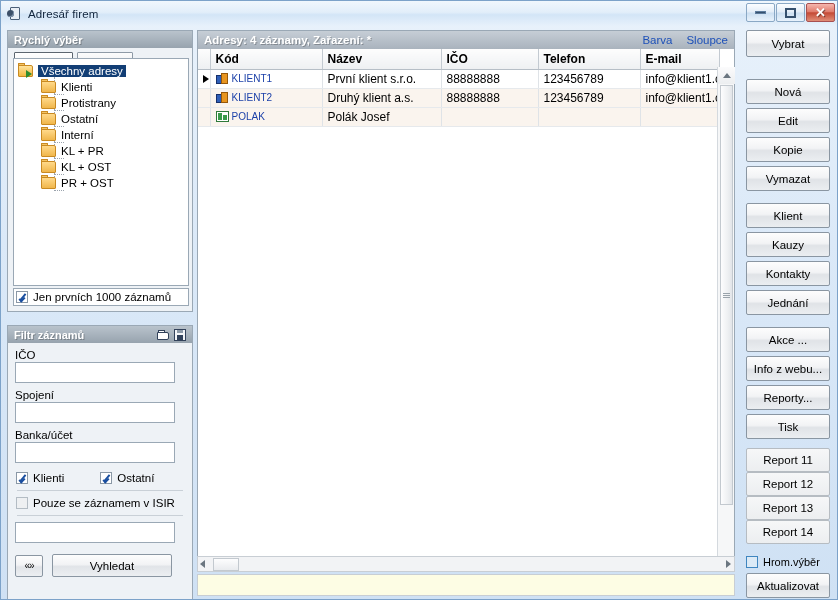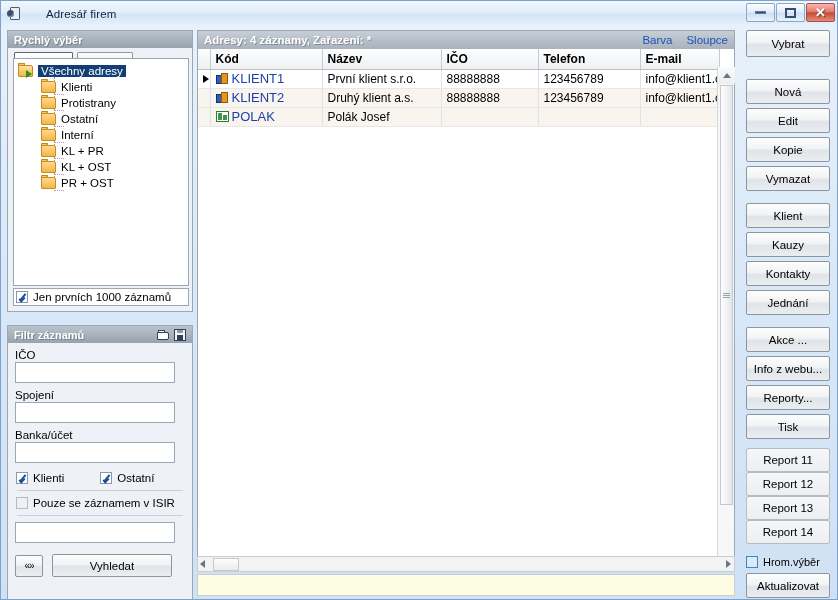--- a/index.html
+++ b/index.html
@@ -15,21 +15,21 @@
     position: absolute; left: 0; top: 0;
     width: 838px; height: 600px;
     background: linear-gradient(180deg,#e9f2fb 0%, #dbe9f8 40%, #cfe1f4 100%);
     border: 1px solid #7ca2c9;
     overflow: hidden;
   }
   
   .titlebar {
     position: absolute; left: 0; top: 0; width: 838px; height: 25px;
     background: linear-gradient(180deg,#f0f7fd 0%, #e2eefa 45%, #d3e5f7 55%, #e7f1fb 100%);
-    display: flex; align-items: center; gap: 18px;
+    display: flex; align-items: center;
   }
   .title-icon {
     width: 16px; height: 16px; margin-left: 6px; margin-right: 5px;
     position: relative; flex: none;
   }
   .title-icon .page {
     position: absolute; left: 3px; top: 1px; width: 10px; height: 13px;
     background: #e8eef5; border: 1px solid #4a5f78; border-radius: 1px;
   }
   .title-icon .dot {
@@ -192,21 +192,21 @@
   table.dg th.nrm { font-weight: bold; }
   table.dg td {
     height:19px; border-right:1px solid #dfe3e7; border-bottom:1px solid #e6e9ec;
     font-size:12px; padding-left:5px; color:#000; overflow:hidden; white-space:nowrap;
   }
   table.dg tr.alt td { background:#faf4ee; }
   td.sel-cell { width:12px; padding:0; text-align:center; border-right:1px solid #dfe3e7;}
   .rowarrow { display:inline-block; width:0;height:0;
      border-left:6px solid #000; border-top:4px solid transparent; border-bottom:4px solid transparent;}
   .code-cell { display:flex; align-items:center; gap:3px; }
-  .code-text { color:#1a3fa8; font-size:13px; }
+  .code-text { color:#1a3fa8; font-size:10px; }
   .ico-comp { width:13px;height:12px; position:relative; flex:none;}
   .ico-comp .p1{position:absolute;left:0;top:2px;width:6px;height:9px;background:#2f5fb8;border:1px solid #16306b;}
   .ico-comp .p2{position:absolute;left:5px;top:0px;width:7px;height:11px;background:#e8951f;border:1px solid #96580a;}
   .ico-pers { width:13px;height:12px; position:relative; flex:none;}
   .ico-pers .bg{position:absolute;left:0;top:0;width:13px;height:11px;background:#fff;border:1px solid #2f7a3a;}
   .ico-pers .g1{position:absolute;left:2px;top:2px;width:4px;height:7px;background:#3a9a4a;}
   .ico-pers .g2{position:absolute;left:7px;top:4px;width:4px;height:5px;background:#3a9a4a;}
   .muted { color:#b7b7b7; }
 
   

